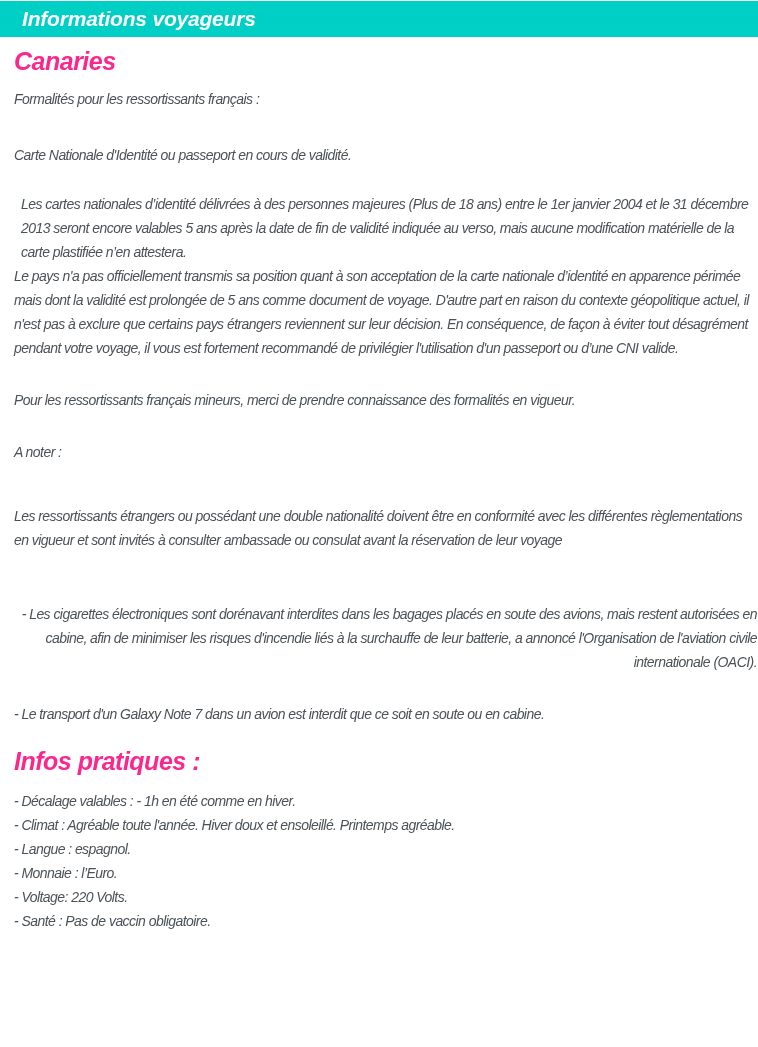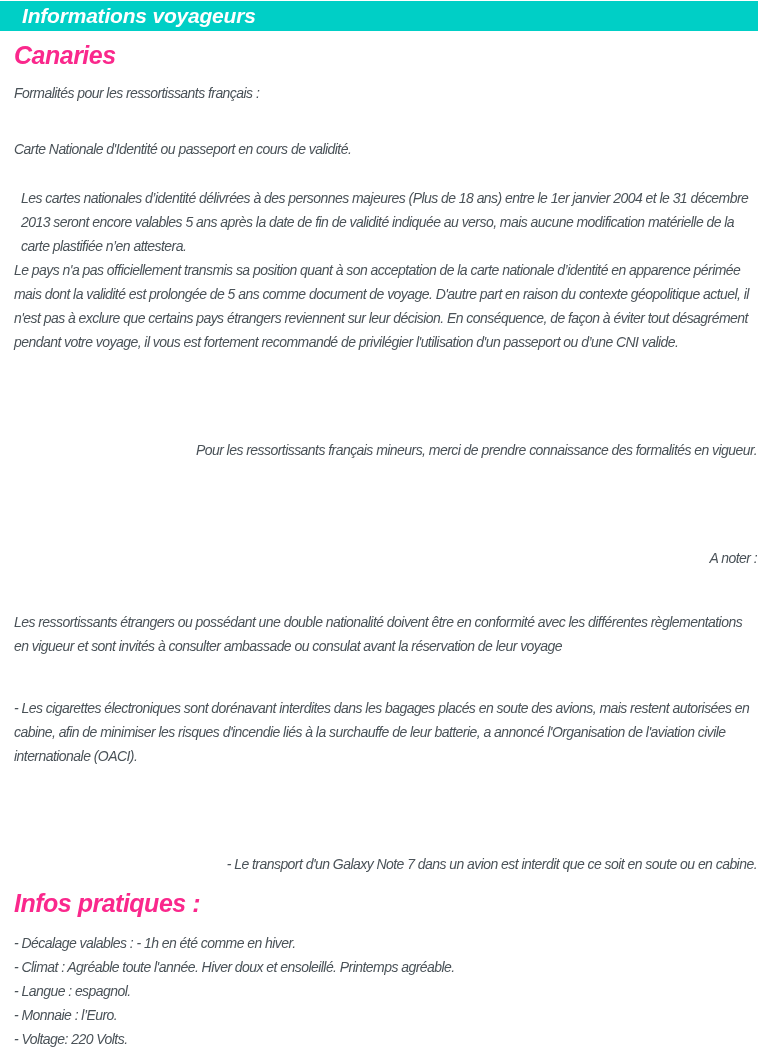--- a/index.html
+++ b/index.html
@@ -7,21 +7,21 @@
     padding: 0;
     background: #ffffff;
   }
   body {
     width: 758px;
     height: 1047px;
     overflow: hidden;
     font-family: "Liberation Sans", sans-serif;
   }
   .topbar {
-    height: 30px;
+    height: 36px;
     margin-top: 1px;
     background: #00CFC6;
     display: flex;
     align-items: center;
   }
   .topbar-title {
     margin: 0;
     padding-left: 22px;
     font-size: 21px;
     font-weight: 700;
@@ -40,28 +40,28 @@
   .section-heading {
     margin: 0;
     font-size: 25px;
     line-height: 30px;
     font-weight: 700;
     font-style: italic;
     color: #FA288C;
     letter-spacing: -0.5px;
   }
   .heading-top { margin-top: 9px; }
-  .heading-infos { margin-top: 12px; }
+  .heading-infos { margin-top: 20px; }
   .para { margin: 0; }
   .mt11 { margin-top: 11px; }
   .mt24 { margin-top: 32px; }
   .mt25 { margin-top: 25px; margin-left: 7px; }
   .mt40 { margin-top: 40px; }
-  .mt56 { margin-top: 84px; text-align: right; }
-  .mt58 { margin-top: 38px; }
+  .mt56 { margin-top: 28px; }
+  .mt58 { margin-top: 50px; text-align: right; }
   .mt13 { margin-top: 13px; }
 </style>
 </head>
 <body>
 
 <div class="page">
 
   <header class="topbar">
     <h1 class="topbar-title">Informations voyageurs</h1>
   </header>

